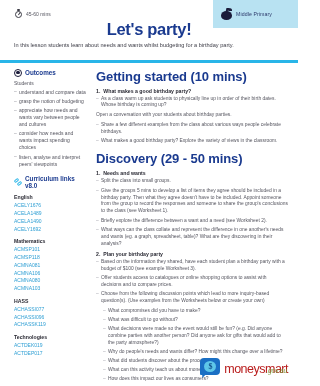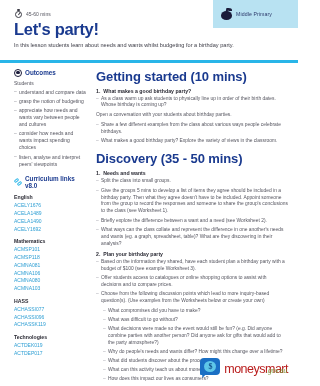--- a/index.html
+++ b/index.html
@@ -53,21 +53,21 @@
   }
   .timer-hand {
     position: absolute; left: 4.1px; top: 3px;
     width: 1px; height: 2.8px; background: #3c3c46;
     transform: rotate(35deg); transform-origin: bottom center;
   }
   .meta-text { font-size: 5px; color: #55555f; }
 
   .title {
     font-size: 16.5px; font-weight: bold; color: #1a3a8f;
-    letter-spacing: -0.3px; line-height: 1.05; margin-bottom: 4px;
+    letter-spacing: -0.3px; line-height: 1.05; margin-bottom: 4px; text-align: center;
   }
   .subtitle { font-size: 5.6px; color: #3c3c46; line-height: 1.3; }
 
   .rule { height: 2.5px; background: #29b5e8; width: 100%; margin-top: 4px; }
 
   
   .body { display: flex; padding: 6px 10px 0 14px; gap: 10px; }
   .sidebar { width: 72px; flex: none; }
   .main { flex: 1; min-width: 0; }
 
@@ -269,21 +269,21 @@
         <ul class="bul">
           <li>As a class warm up ask students to physically line up in order of their birth dates. Whose birthday is coming up?</li>
         </ul>
         <p class="plain">Open a conversation with your students about birthday parties.</p>
         <ul class="bul">
           <li>Share a few different examples from the class about various ways people celebrate birthdays.</li>
           <li>What makes a good birthday party? Explore the variety of views in the classroom.</li>
         </ul>
       </div>
 
-      <h2 class="sec-title second">Discovery (35 - 50 mins)</h2>
+      <h2 class="sec-title second">Discovery (29 - 50 mins)</h2>
 
       <div class="num-item">
         <div class="num-head">
           <span class="n">1.</span>
           <span>Needs and wants</span>
         </div>
         <ul class="bul">
           <li>Split the class into small groups.</li>
           <li>Give the groups 5 mins to develop a list of items they agree should be included in a birthday party. Then what they agree doesn't have to be included. Appoint someone from the group to record the responses and someone to share the group's conclusions to the class (see Worksheet 1).</li>
           <li>Briefly explore the difference between a want and a need (see Worksheet 2).</li>

